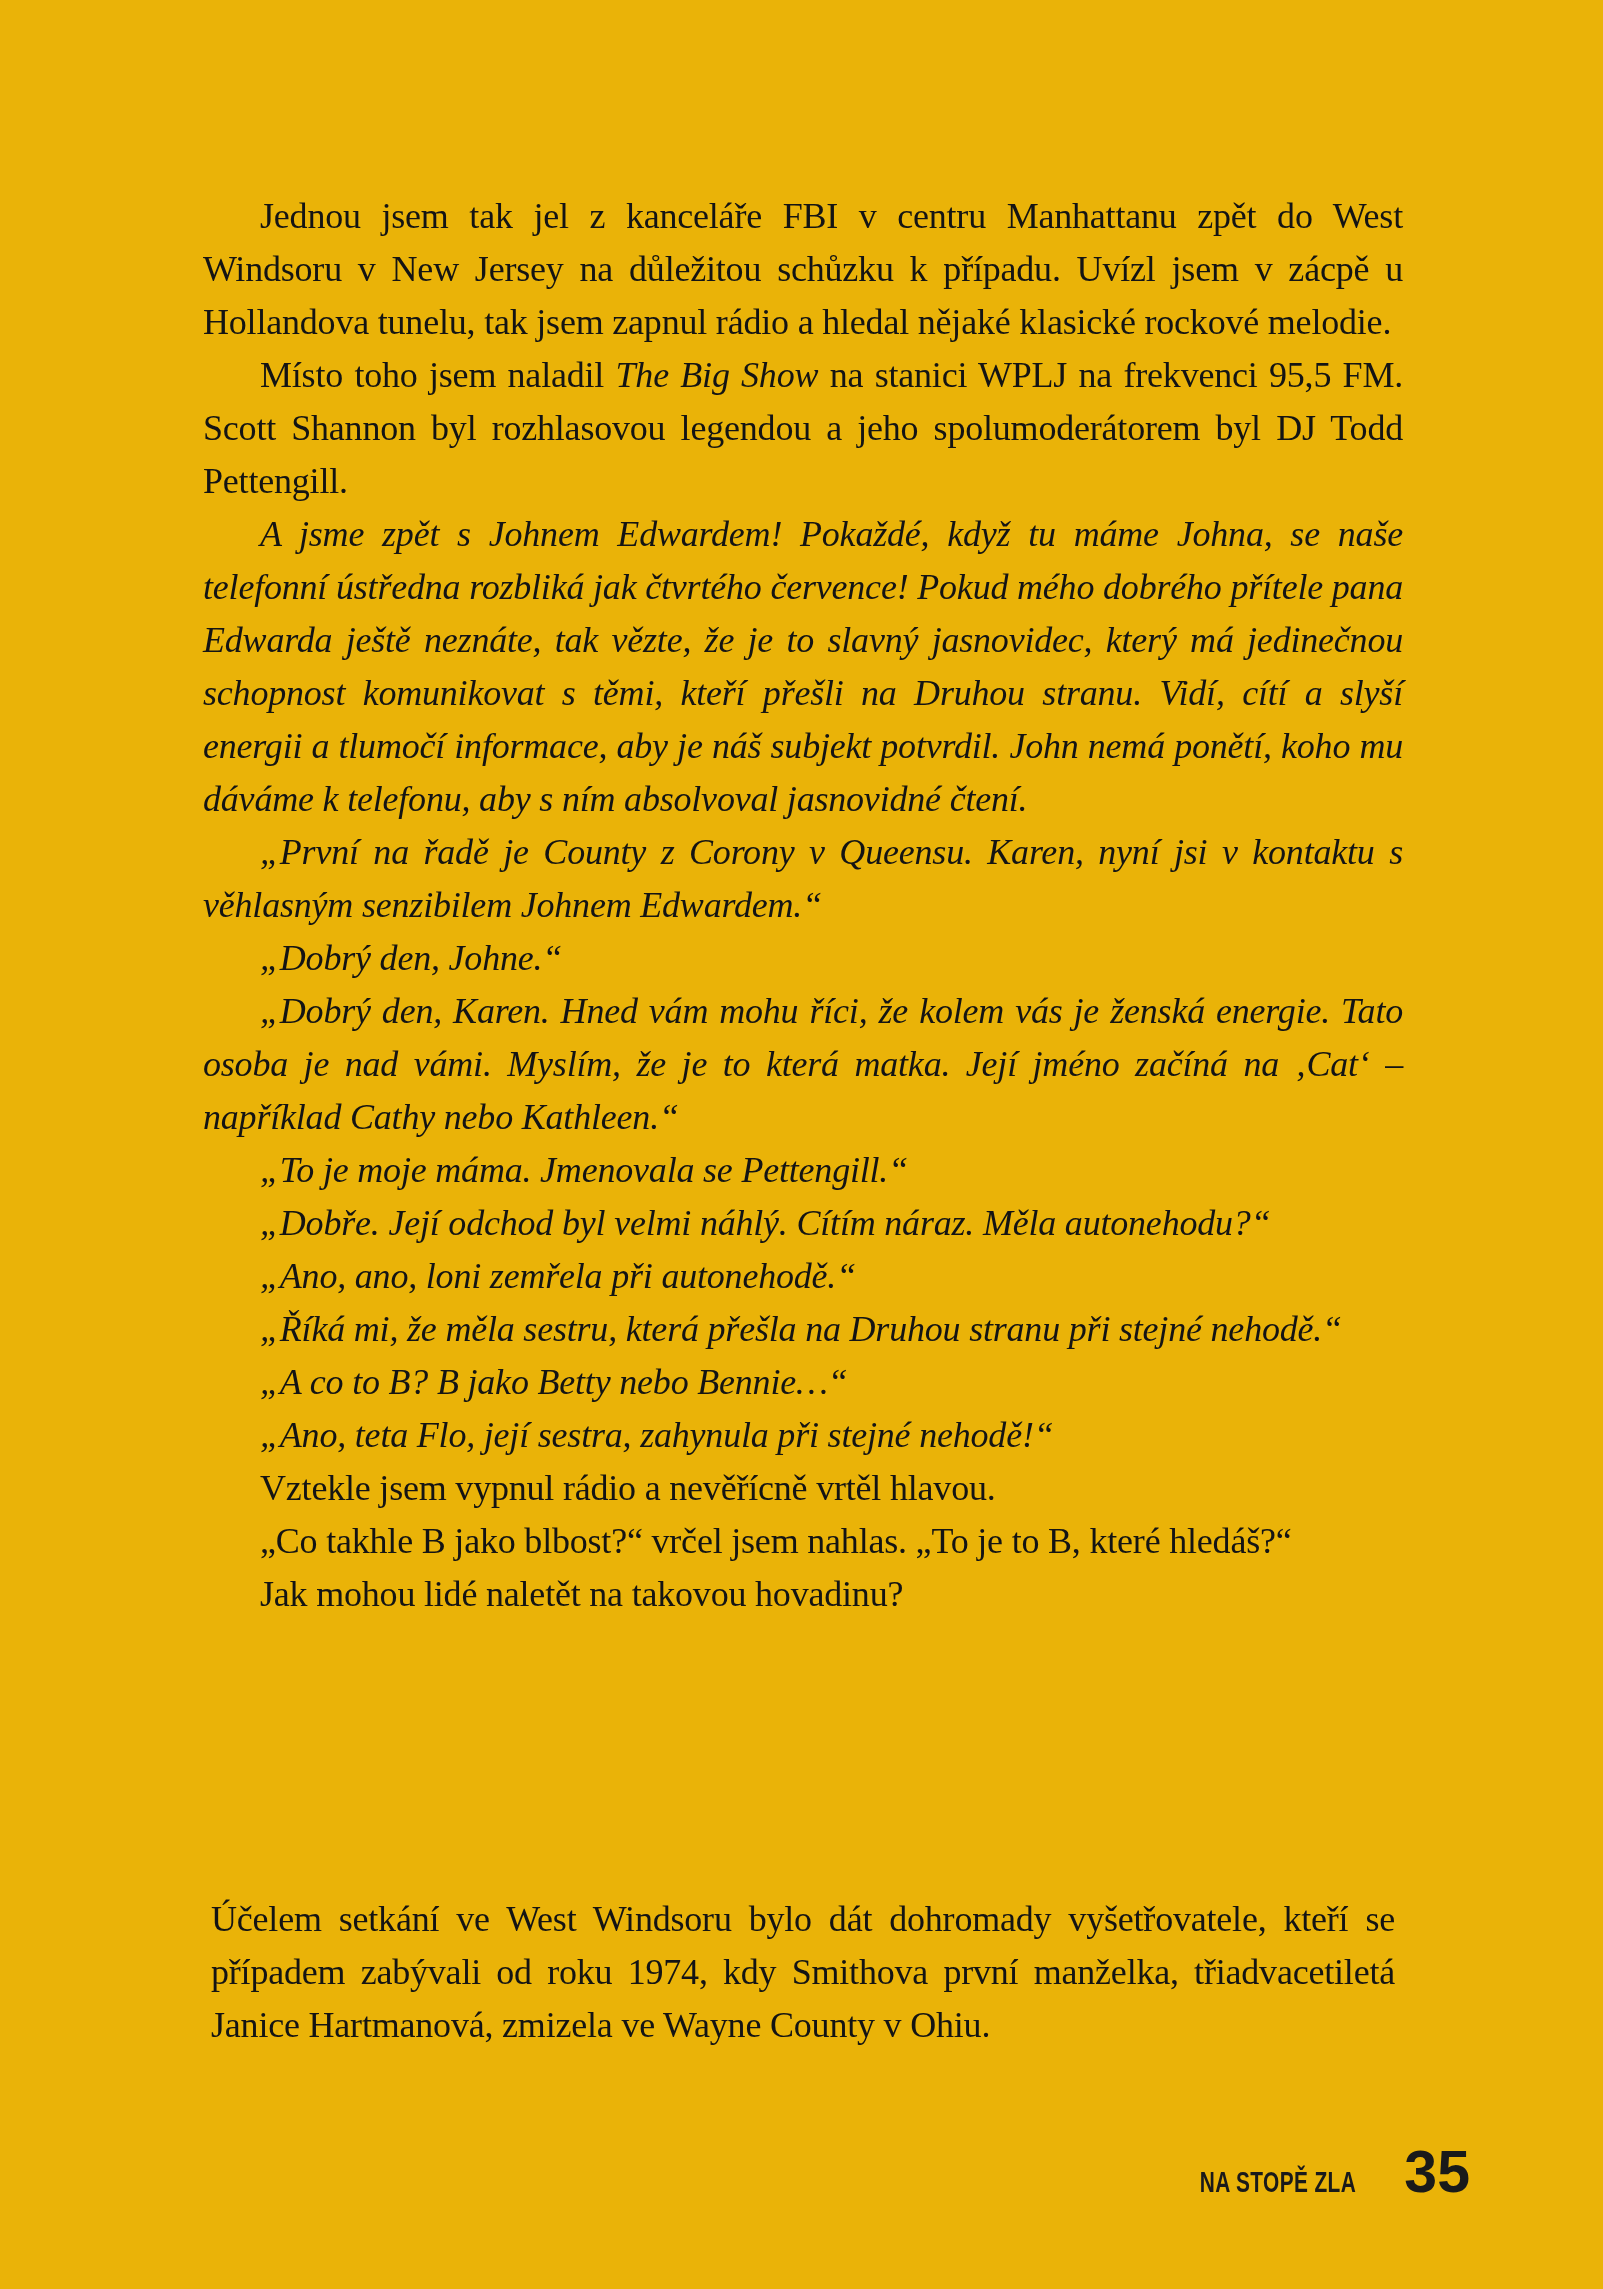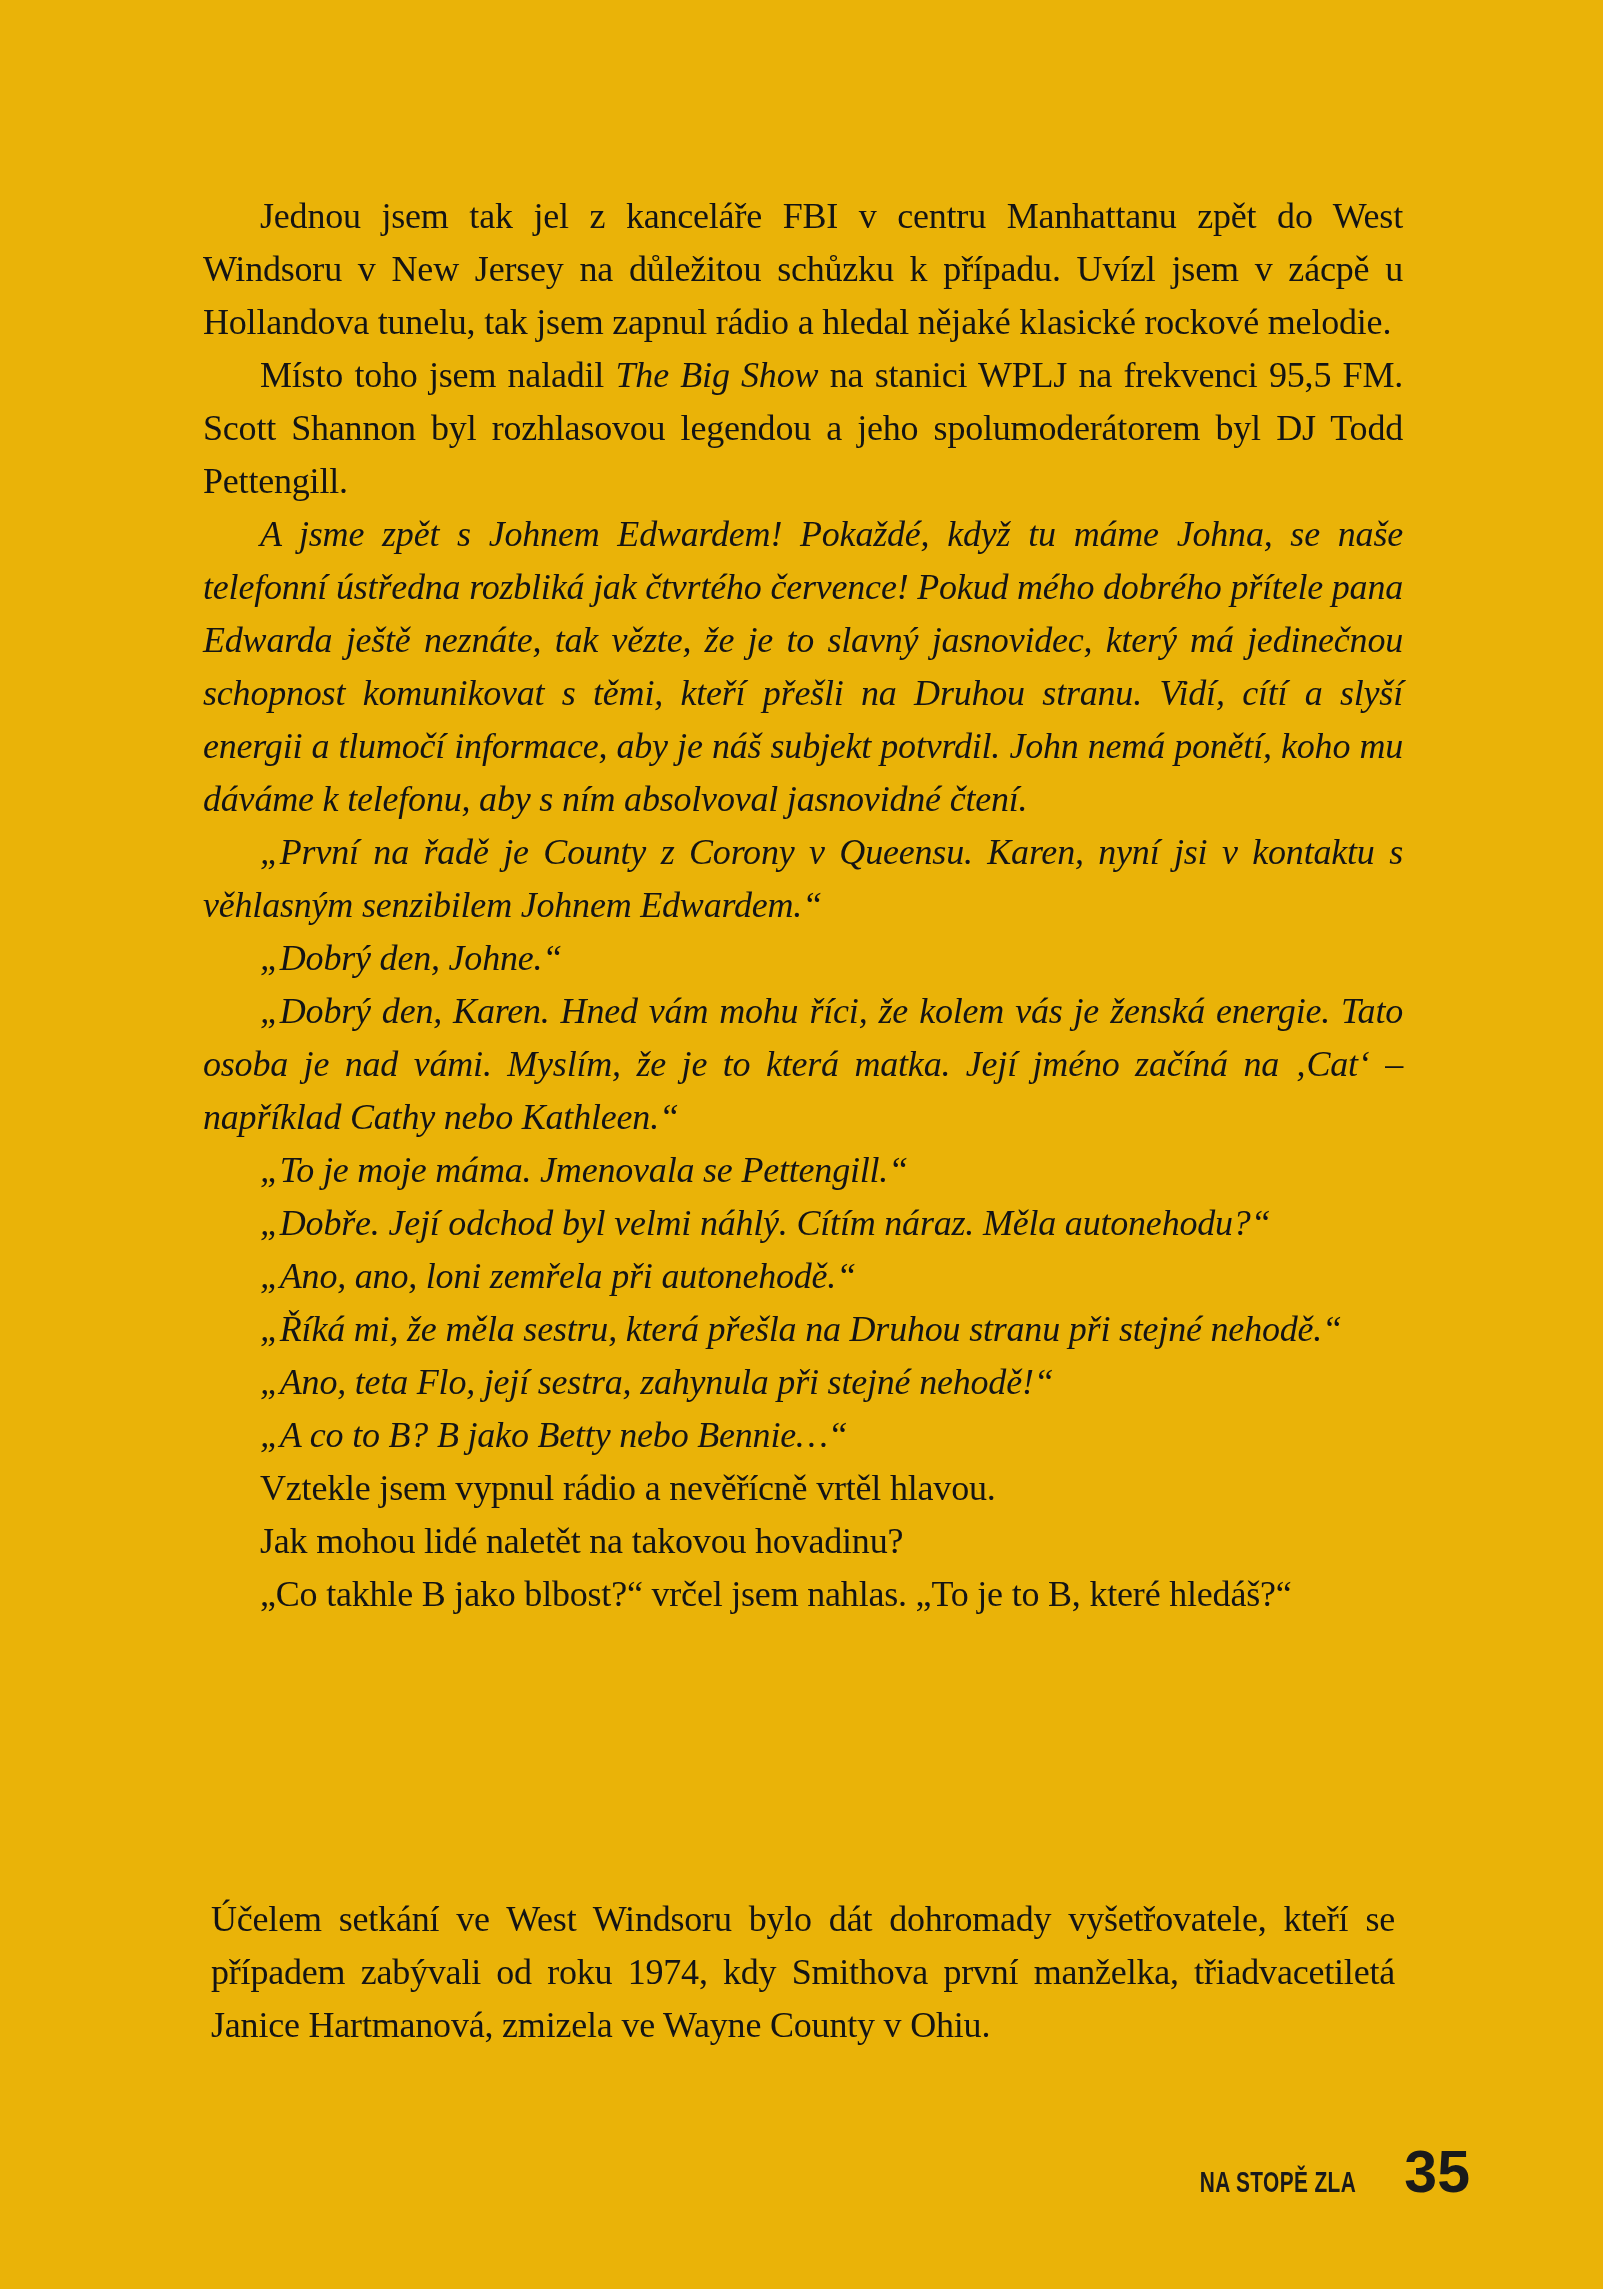--- a/index.html
+++ b/index.html
@@ -83,25 +83,25 @@
     <p>Jednou jsem tak jel z kanceláře FBI v centru Manhattanu zpět do West Windsoru v New Jersey na důležitou schůzku k případu. Uvízl jsem v zácpě u Hollandova tunelu, tak jsem zapnul rádio a hledal nějaké klasické rockové melodie.</p>
     <p><span>Místo toho jsem naladil </span><span class="em-italic">The Big Show</span><span> na stanici WPLJ na frekvenci 95,5 FM. Scott Shannon byl rozhlasovou legendou a jeho spolumoderátorem byl DJ Todd Pettengill.</span></p>
     <p class="italic">A jsme zpět s Johnem Edwardem! Pokaždé, když tu máme Johna, se naše telefonní ústředna rozbliká jak čtvrtého července! Pokud mého dobrého přítele pana Edwarda ještě neznáte, tak vězte, že je to slavný jasnovidec, který má jedinečnou schopnost komunikovat s těmi, kteří přešli na Druhou stranu. Vidí, cítí a slyší energii a tlumočí informace, aby je náš subjekt potvrdil. John nemá ponětí, koho mu dáváme k telefonu, aby s ním absolvoval jasnovidné čtení.</p>
     <p class="italic">„První na řadě je County z Corony v Queensu. Karen, nyní jsi v kontaktu s věhlasným senzibilem Johnem Edwardem.“</p>
     <p class="italic">„Dobrý den, Johne.“</p>
     <p class="italic">„Dobrý den, Karen. Hned vám mohu říci, že kolem vás je ženská energie. Tato osoba je nad vámi. Myslím, že je to která matka. Její jméno začíná na ‚Cat‘ – například Cathy nebo Kathleen.“</p>
     <p class="italic">„To je moje máma. Jmenovala se Pettengill.“</p>
     <p class="italic">„Dobře. Její odchod byl velmi náhlý. Cítím náraz. Měla autonehodu?“</p>
     <p class="italic">„Ano, ano, loni zemřela při autonehodě.“</p>
     <p class="italic">„Říká mi, že měla sestru, která přešla na Druhou stranu při stejné nehodě.“</p>
+    <p class="italic">„A co to B? B jako Betty nebo Bennie…“</p>
     <p class="italic">„Ano, teta Flo, její sestra, zahynula při stejné nehodě!“</p>
-    <p class="italic">„A co to B? B jako Betty nebo Bennie…“</p>
     <p>Vztekle jsem vypnul rádio a nevěřícně vrtěl hlavou.</p>
+    <p>„Co takhle B jako blbost?“ vrčel jsem nahlas. „To je to B, které hledáš?“</p>
     <p>Jak mohou lidé naletět na takovou hovadinu?</p>
-    <p>„Co takhle B jako blbost?“ vrčel jsem nahlas. „To je to B, které hledáš?“</p>
   </div>
 
   <div class="closing-block">
     <p>Účelem setkání ve West Windsoru bylo dát dohromady vyšetřovatele, kteří se případem zabývali od roku 1974, kdy Smithova první manželka, třiadvacetiletá Janice Hartmanová, zmizela ve Wayne County v Ohiu.</p>
   </div>
 
   <div class="footer">
     <span class="running-title">NA STOPĚ ZLA</span>
     <span class="page-number">35</span>
   </div>

